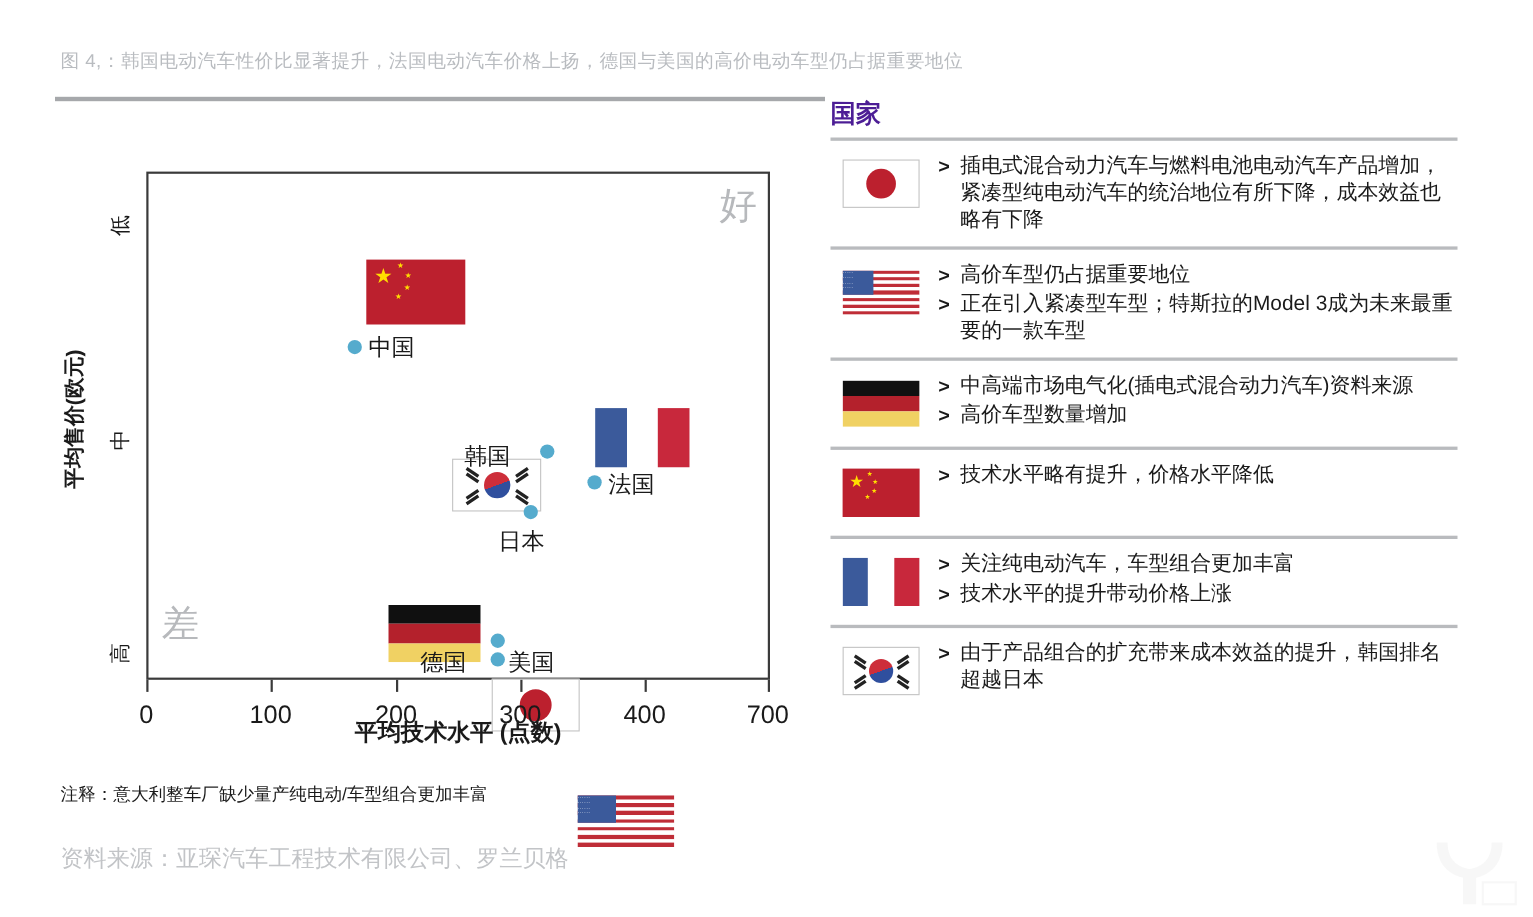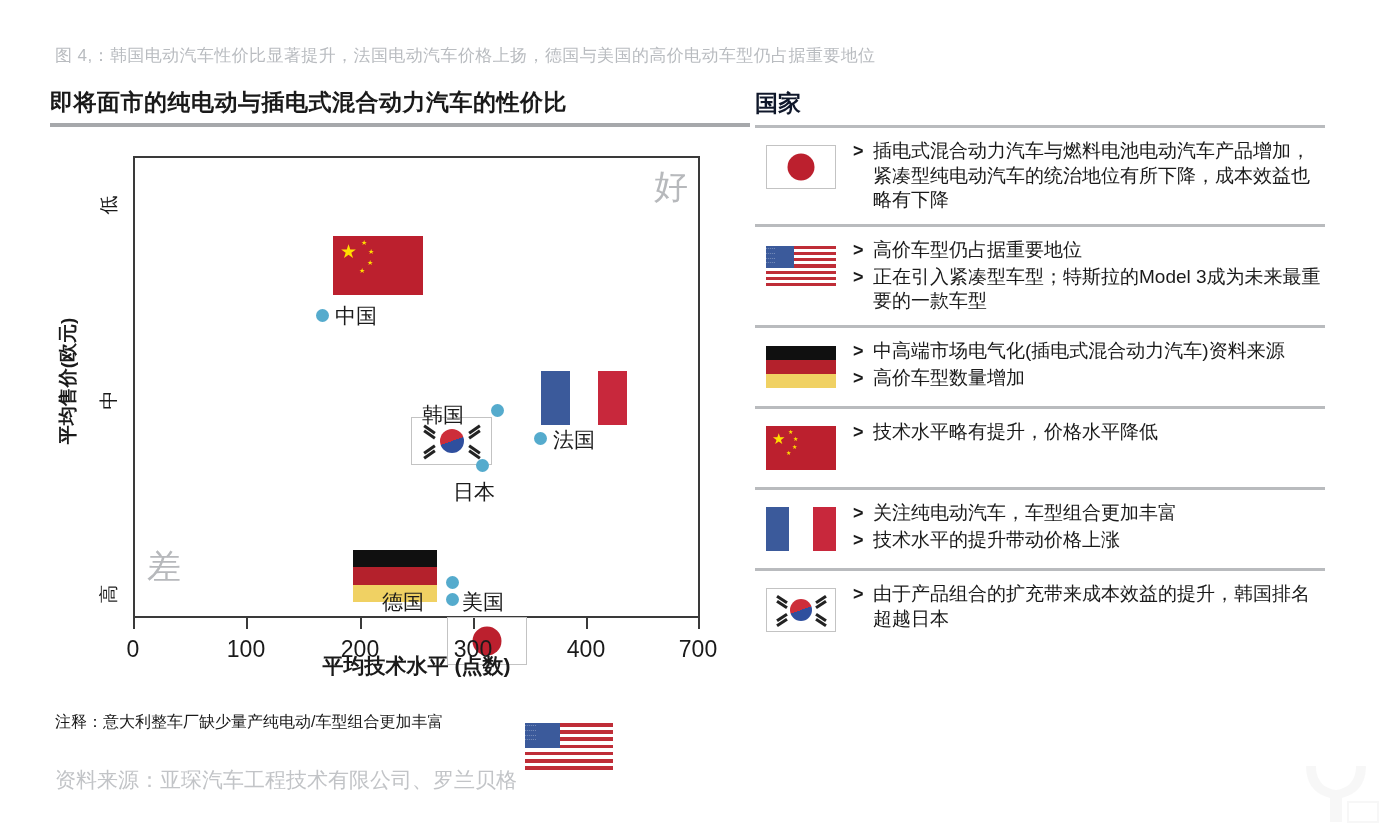--- a/index.html
+++ b/index.html
@@ -60,21 +60,21 @@
     position:absolute;font-size:21px;color:#1a1a1a;white-space:nowrap;
   }
   
   .flag{position:absolute;overflow:hidden;}
   .flag.bordered{border:1px solid #c3c3c3;box-sizing:border-box;}
   
   #note{position:absolute;left:55px;top:712px;font-size:16px;color:#1a1a1a;white-space:nowrap;}
   #source{position:absolute;left:55px;top:766px;font-size:21px;color:#c2c4c7;white-space:nowrap;}
   
   #right-col{position:absolute;left:755px;top:88px;width:570px;}
-  #country-head{font-size:23px;font-weight:bold;color:#0f172a;padding-bottom:6px;}
+  #country-head{font-size:23px;font-weight:bold;color:#4c1d95;padding-bottom:6px;}
   .row{display:flex;align-items:flex-start;padding:11px 0 11px 0;border-top:3px solid #b9bbbe;}
   .row:first-of-type{border-top:3px solid #a6a8ab;}
   .row-flagcell{width:92px;flex:0 0 92px;display:flex;align-items:center;justify-content:center;min-height:56px;}
   .row-body{flex:1;padding-left:6px;}
   .bullet{display:flex;align-items:flex-start;font-size:19px;line-height:1.3;color:#1a1a1a;}
   .bullet + .bullet{margin-top:2px;}
   .chev{flex:0 0 20px;font-weight:bold;font-size:18px;color:#1a1a1a;line-height:1.35;}
   .btxt{flex:1;}
   
   .f-jp{background:#fff;position:relative;}
@@ -98,21 +98,20 @@
   .f-kr .bar{position:absolute;background:#222;}
   
   #watermark{position:absolute;right:10px;bottom:8px;width:96px;height:70px;opacity:.55;}
 </style>
 </head>
 <body>
 
 <div id="fig-caption">图 4,：韩国电动汽车性价比显著提升，法国电动汽车价格上扬，德国与美国的高价电动车型仍占据重要地位</div>
 
 <div id="left-col">
-  <div class="panel-title">即将面市的纯电动与插电式混合动力汽车的性价比</div>
   <div class="title-rule"></div>
 </div>
 
 <div id="chart-wrap">
 
   <div id="y-axis-title">平均售价(欧元)</div>
   <div class="y-tick-label" style="top:52px;">低</div>
   <div class="y-tick-label" style="top:247px;">中</div>
   <div class="y-tick-label" style="top:441px;">高</div>
 

